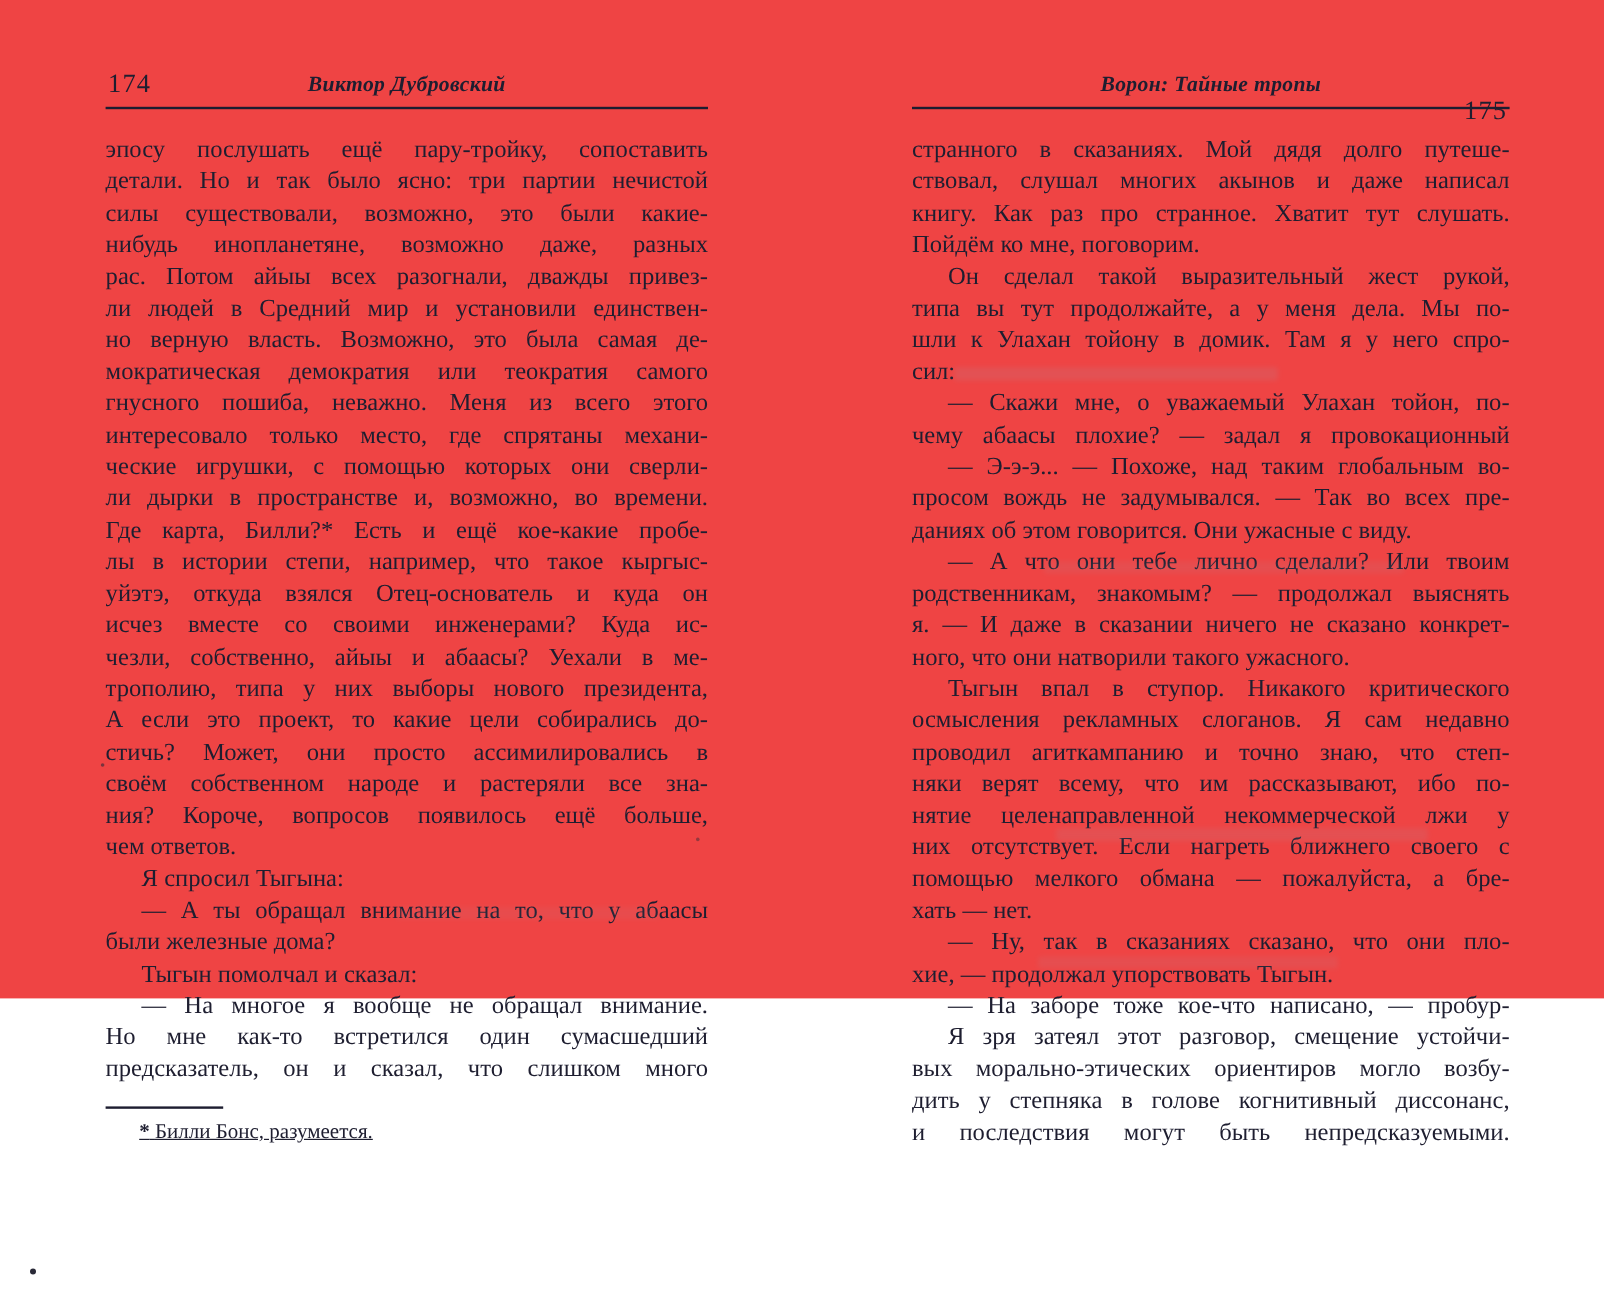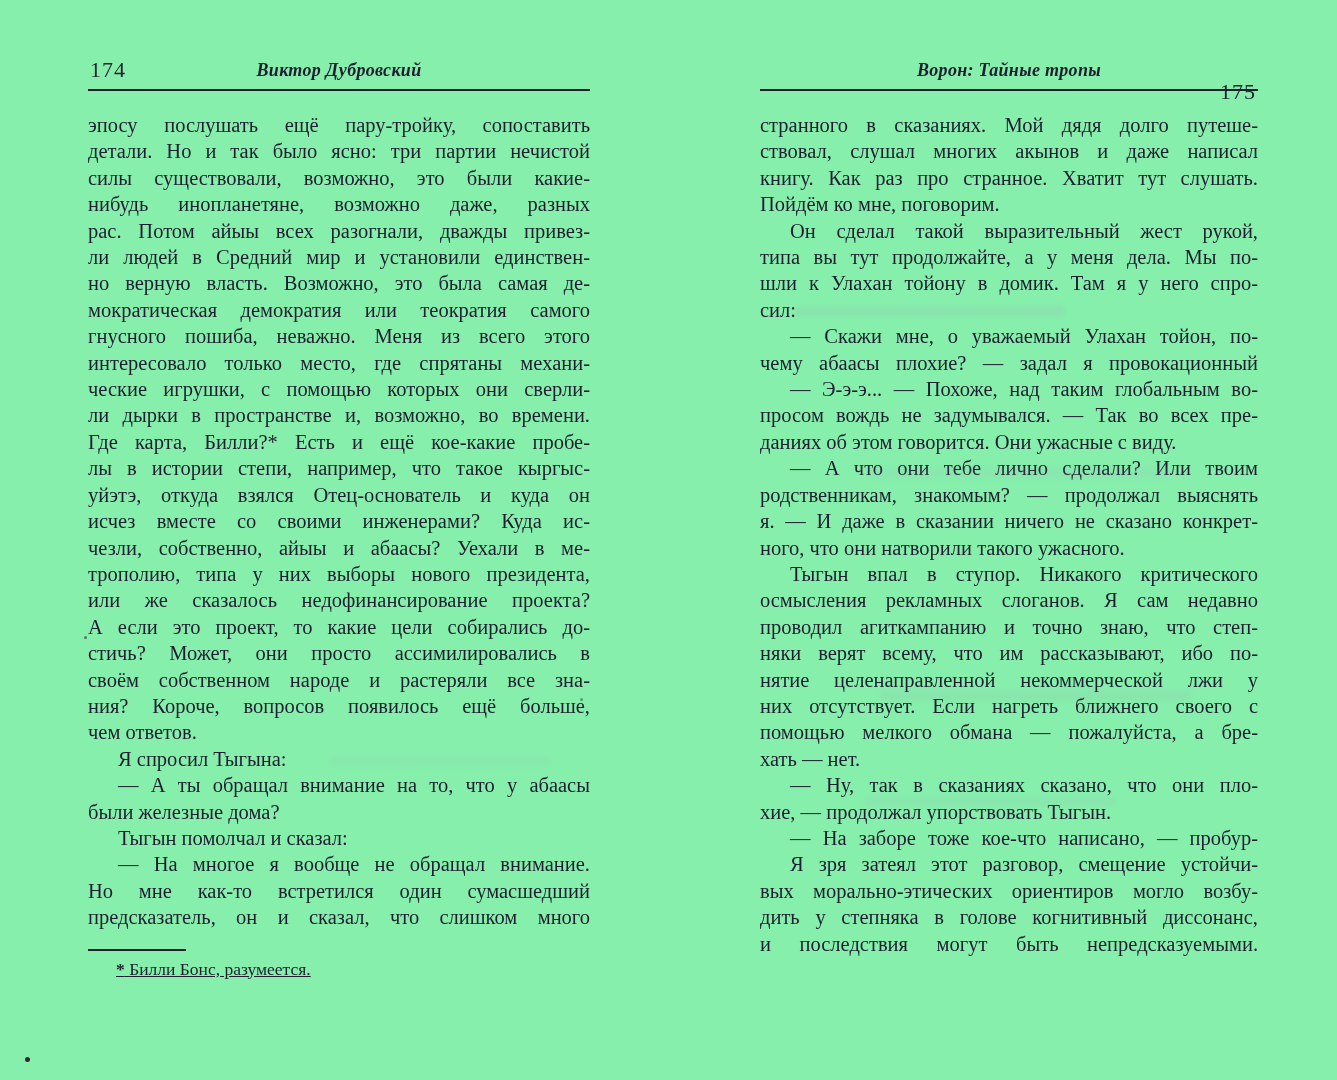--- a/index.html
+++ b/index.html
@@ -4,22 +4,22 @@
 <style>
   html, body { margin: 0; padding: 0; }
   body {
     width: 1337px; height: 1080px;
     background: #ffffff;
     font-family: "Liberation Serif", "DejaVu Serif", serif;
     overflow: hidden;
   }
   .scan-root {
     position: relative;
-    width: 1337px; height: 1080px;
-    background: #86efac;
+    width: 1337px; height: 832px;
+    background: #ef4444;
     color: #1e1e30;
   }
   .page { position: absolute; top: 0; }
   .page-left  { left: 88px;  width: 502px; }
   .page-right { left: 760px; width: 498px; }
 
   .page-header {
     position: relative;
     margin-top: 54px;
     height: 32px;
@@ -119,21 +119,20 @@
         <div class="line">гнусного пошиба, неважно. Меня из всего этого</div>
         <div class="line">интересовало только место, где спрятаны механи-</div>
         <div class="line">ческие игрушки, с помощью которых они сверли-</div>
         <div class="line">ли дырки в пространстве и, возможно, во времени.</div>
         <div class="line">Где карта, Билли?* Есть и ещё кое-какие пробе-</div>
         <div class="line">лы в истории степи, например, что такое кыргыс-</div>
         <div class="line">уйэтэ, откуда взялся Отец-основатель и куда он</div>
         <div class="line">исчез вместе со своими инженерами? Куда ис-</div>
         <div class="line">чезли, собственно, айыы и абаасы? Уехали в ме-</div>
         <div class="line">трополию, типа у них выборы нового президента,</div>
-        <div class="line">или же сказалось недофинансирование проекта?</div>
         <div class="line">А если это проект, то какие цели собирались до-</div>
         <div class="line">стичь? Может, они просто ассимилировались в</div>
         <div class="line">своём собственном народе и растеряли все зна-</div>
         <div class="line">ния? Короче, вопросов появилось ещё больше,</div>
         <div class="line last">чем ответов.</div>
         <div class="line last indent">Я спросил Тыгына:</div>
         <div class="line indent">— А ты обращал внимание на то, что у абаасы</div>
         <div class="line last">были железные дома?</div>
         <div class="line last indent">Тыгын помолчал и сказал:</div>
         <div class="line indent">— На многое я вообще не обращал внимание.</div>

